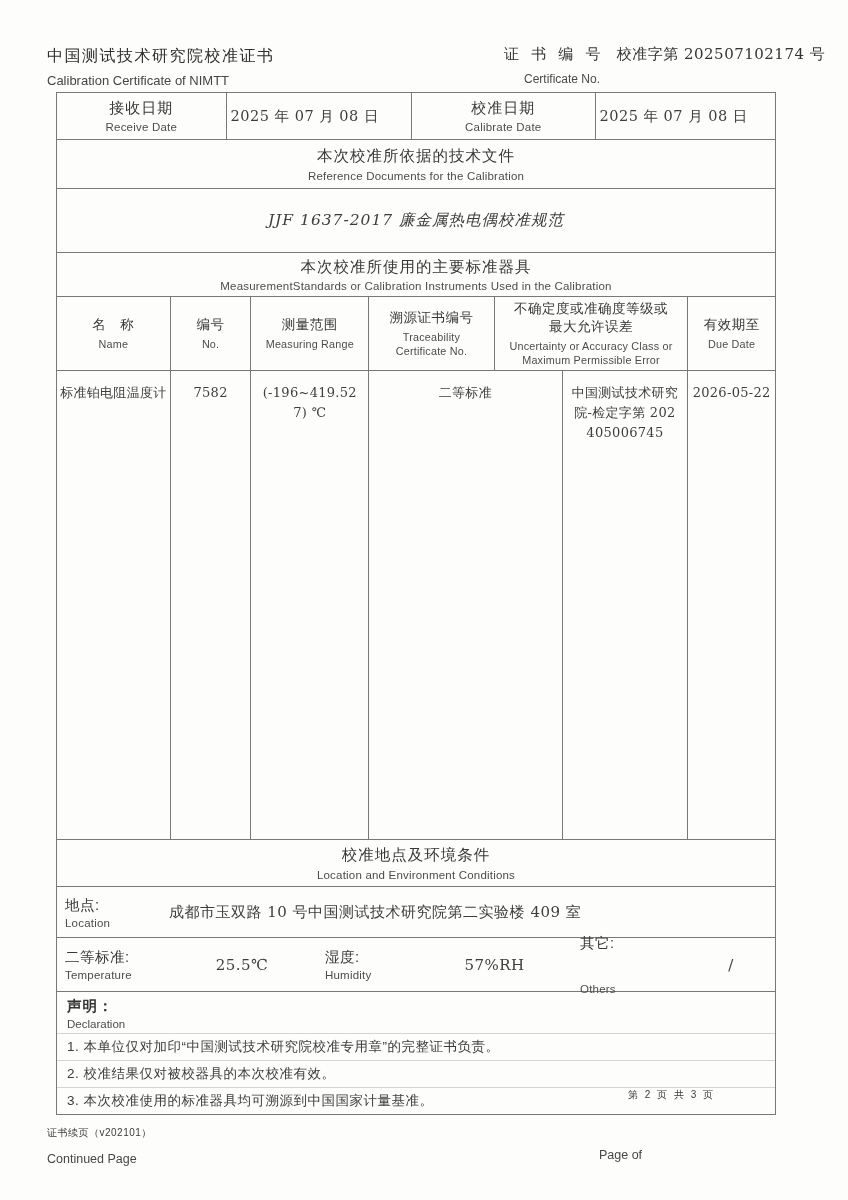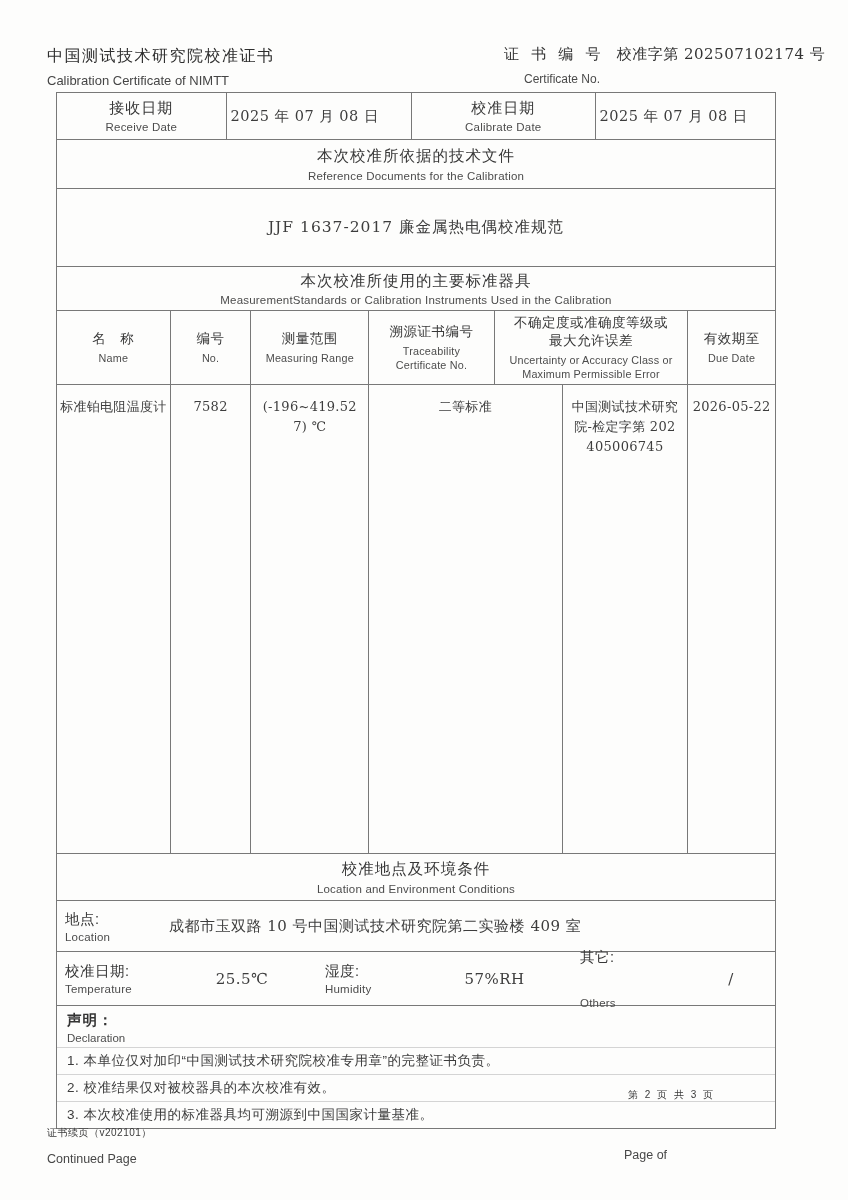--- a/index.html
+++ b/index.html
@@ -45,21 +45,21 @@
 
   
   .row-dates { height: 48px; }
   .row-dates .c.vcell { align-items: flex-start; text-align: left; padding-left: 4px; }
   .row-dates .dateval { font-size: 14.5px; letter-spacing: 0.5px; }
 
   
   .row-sechdr { height: 50px; }
   .row-sechdr .c { flex: 1; }
   .row-sechdr .zh { font-size: 15.5px; letter-spacing: 1px; }
-  .row-refdoc { height: 79px; }
+  .row-refdoc { height: 65px; font-style: italic; }
   .row-refdoc .c { flex: 1; }
   .row-refdoc .docname { font-size: 15.5px; letter-spacing: 1px; }
   .row-stdhdr { height: 45px; }
   .row-stdhdr .c { flex: 1; }
   .row-stdhdr .zh { font-size: 15.5px; }
   .row-stdhdr .en { margin-top: 2px; }
 
   
   .col-name  { width: 113px; }
   .col-no    { width: 81px;  }
@@ -117,21 +117,21 @@
   .decl-item {
     border-top: 1px solid #d4d4d4;
     padding: 4px 10px;
     font-size: 13.5px; letter-spacing: 0.5px; color: #3c3c3c;
   }
 
   
   .foot-left-zh  { top: 1126px; left: 47px; font-size: 10px; letter-spacing: 0.5px; }
   .foot-left-en  { top: 1152px; left: 47px; font-size: 12.5px; color: #474747; }
   .foot-right-zh { top: 1088px; left: 628px; font-size: 10px; letter-spacing: 2px; }
-  .foot-right-en { top: 1148px; left: 624px; font-size: 12.5px; color: #474747; }
+  .foot-right-en { top: 1148px; left: 599px; font-size: 12.5px; color: #474747; }
 </style>
 </head>
 <body>
 
 <div class="page">
 
   <div class="abs title-zh">中国测试技术研究院校准证书</div>
   <div class="abs title-en">Calibration Certificate of NIMTT</div>
   <div class="abs certno-line">
     <span class="certno-label">证 书 编 号</span>
@@ -236,21 +236,21 @@
     <div class="trow row-loc">
       <div class="lab">
         <div class="zh">地点:</div>
         <div class="en">Location</div>
       </div>
       <div class="locval serif">成都市玉双路 10 号中国测试技术研究院第二实验楼 409 室</div>
     </div>
 
     <div class="trow row-env">
       <div class="lab lab1">
-        <div class="zh">校准日期:</div>
+        <div class="zh">二等标准:</div>
         <div class="en">Temperature</div>
       </div>
       <div class="val val1 serif">25.5℃</div>
       <div class="lab lab2">
         <div class="zh">湿度:</div>
         <div class="en">Humidity</div>
       </div>
       <div class="val val2 serif">57%RH</div>
       <div class="lab lab3">
         <div class="zh">其它:</div>

